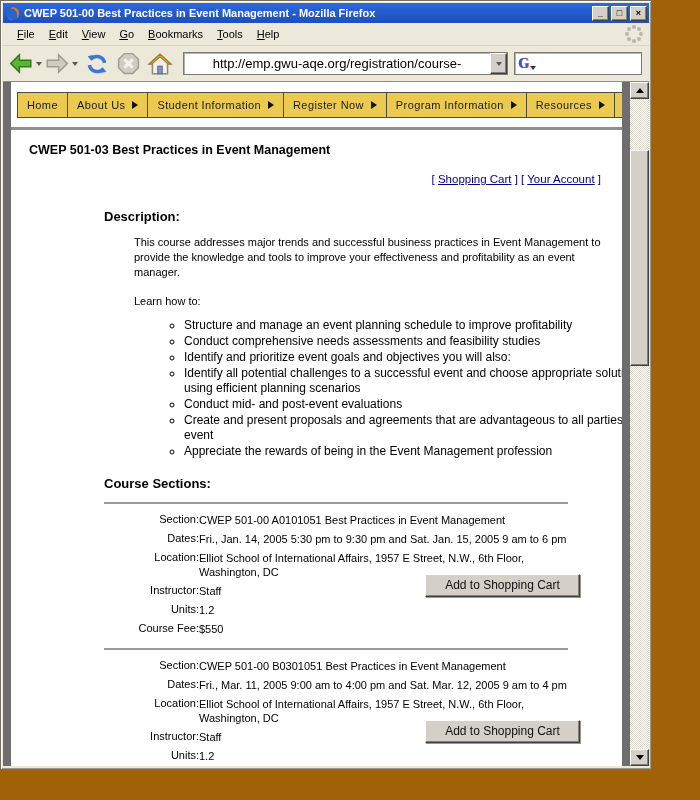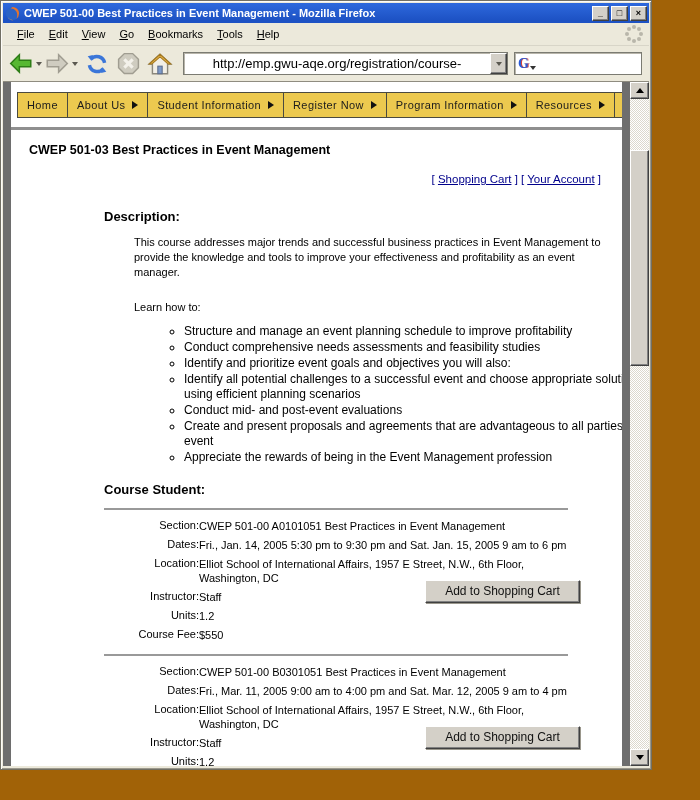--- a/index.html
+++ b/index.html
@@ -65,21 +65,21 @@
   .rule-top { height:3px; background:#8f8f8f; margin-top:9px; }
 
   .page-title { font-size:12.5px; font-weight:bold; color:#000; margin:13px 0 0 18px; }
 
   .acct-links { text-align:right; margin:16px 21px 0 0; font-size:11.5px; color:#00008B; }
   .acct-links a { color:#00008B; text-decoration:underline; cursor:pointer; }
 
   .desc-label, .cs-label { font-size:13px; font-weight:bold; color:#000; }
   .desc-label { margin:24px 0 0 93px; }
   .desc-par { font-size:11px; line-height:15px; color:#000; width:482px; margin:11px 0 0 123px; }
-  .learn { font-size:11px; color:#000; margin:21px 0 0 123px; }
+  .learn { font-size:11px; color:#000; margin:15px 0 0 123px; }
   ul.bullets { list-style:circle outside; margin:11px 0 0 160px; padding-left:13px; }
   ul.bullets li { font-size:12px; line-height:15px; color:#000; width:475px; margin-bottom:1px; }
 
   .cs-label { margin:17px 0 0 93px; }
   .sections { margin:11px 0 0 93px; width:464px; }
   .section { border-top:2px solid #999; padding:9px 0 12px; position:relative; }
   .srow { display:flex; margin-bottom:5px; }
   .srow .lab { flex:0 0 95px; font-size:11px; color:#000;text-align:right; }
   .srow .val { font-size:11px; color:#000; width:392px; line-height:14px; }
   .srow .val.nowrap { white-space:nowrap; width:auto; }
@@ -242,21 +242,21 @@
         <ul class="bullets">
           <li>Structure and manage an event planning schedule to improve profitability</li>
           <li>Conduct comprehensive needs assessments and feasibility studies</li>
           <li>Identify and prioritize event goals and objectives you will also:</li>
           <li>Identify all potential challenges to a successful event and choose appropriate solutions by using efficient planning scenarios</li>
           <li>Conduct mid- and post-event evaluations</li>
           <li>Create and present proposals and agreements that are advantageous to all parties of an event</li>
           <li>Appreciate the rewards of being in the Event Management profession</li>
         </ul>
 
-        <div class="cs-label">Course Student:</div>
+        <div class="cs-label">Course Sections:</div>
 
         <div class="sections">
 
           <div class="section">
             <div class="srow">
                 <span class="lab">Section:</span>
                 <span class="val nowrap">CWEP 501-00 A0101051 Best Practices in Event Management</span>
               </div>
             <div class="srow">
                 <span class="lab">Dates:</span>

